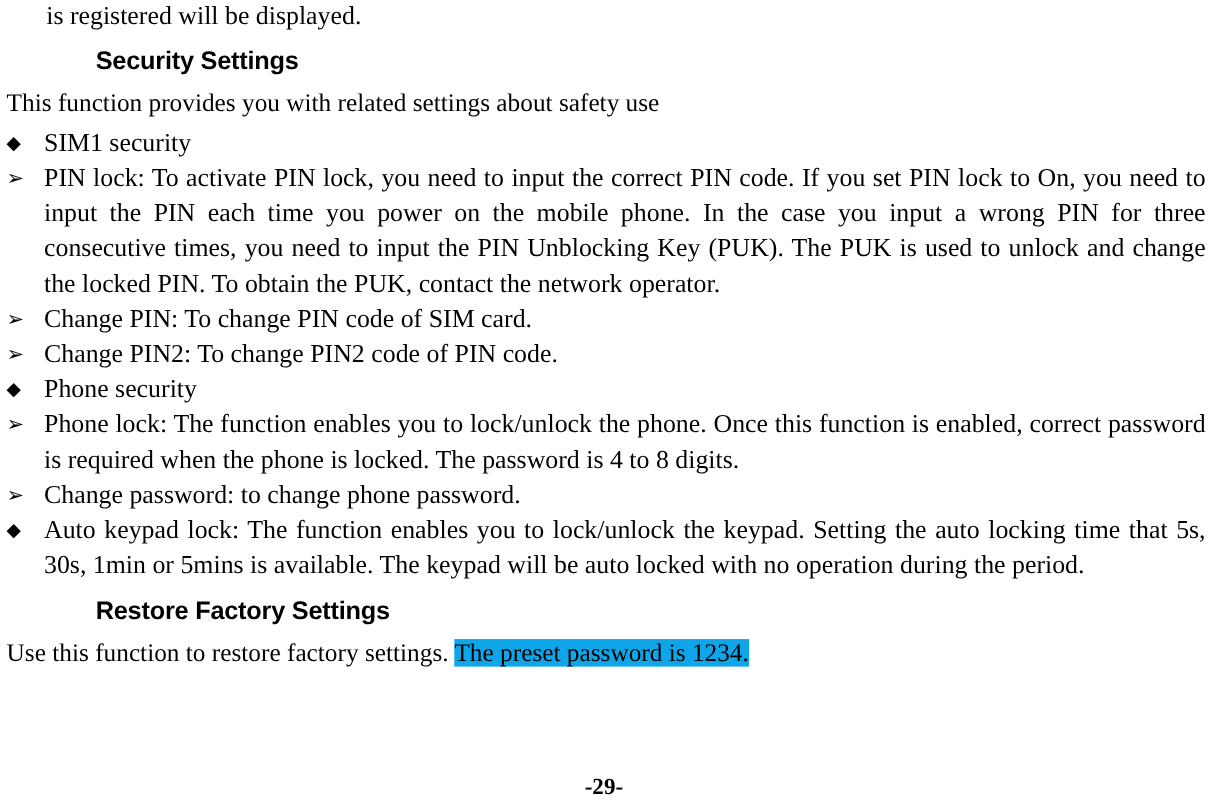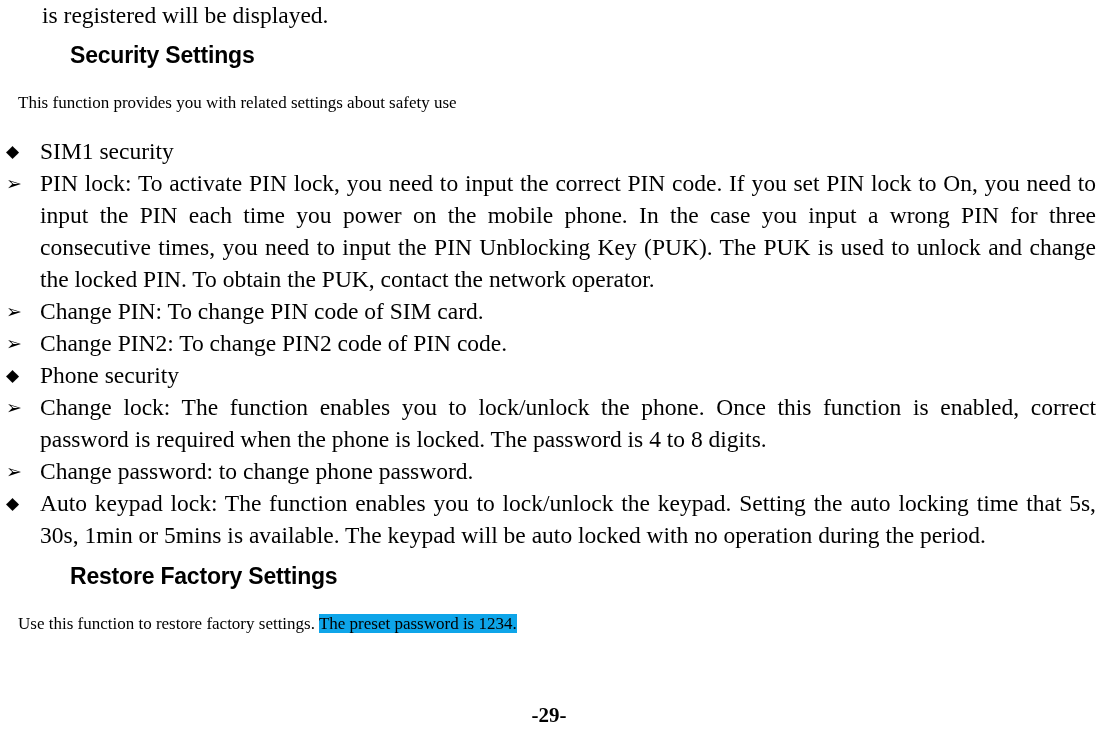--- a/index.html
+++ b/index.html
@@ -23,30 +23,30 @@
     box-sizing: border-box;
     padding: 0 2px 0 2px;
   }
 
   
   .heading {
     font-family: "Liberation Sans", "DejaVu Sans", sans-serif;
     font-weight: bold;
     font-size: 23px;
     line-height: 32px;
-    margin: 9px 0 7px 68px;
+    margin: 9px 0 7px 85px;
     letter-spacing: -0.2px;
   }
 
   
   .para {
-    font-size: 17px;
+    font-size: 23px;
     line-height: 32px;
     text-align: justify;
-    margin: 16px;
+    margin: 4px;
     padding: 0;
   }
   .para.no-justify { text-align: left; }
 
   
   .continuation {
     font-size: 23.5px;
     line-height: 30px;
     margin: 0 0 0 40px;
     text-align: left;
@@ -123,21 +123,21 @@
     <span class="lbl">Change PIN2:</span><span> To change PIN2 code of PIN code.</span>
   </div>
 
   <div class="item">
     <span class="bullet bullet-diamond">◆</span>
     <span class="lbl">Phone security</span><span></span>
   </div>
 
   <div class="item">
     <span class="bullet bullet-arrow">➢</span>
-    <span class="lbl">Change lock:</span><span> The function enables you to lock/unlock the phone. Once this function is enabled, correct password is required when the phone is locked. The password is 4 to 8 digits.</span>
+    <span class="lbl">Phone lock:</span><span> The function enables you to lock/unlock the phone. Once this function is enabled, correct password is required when the phone is locked. The password is 4 to 8 digits.</span>
   </div>
 
   <div class="item">
     <span class="bullet bullet-arrow">➢</span>
     <span class="lbl">Change password:</span><span> to change phone password.</span>
   </div>
 
   <div class="item">
     <span class="bullet bullet-diamond">◆</span>
     <span class="lbl">Auto keypad lock:</span><span> The function enables you to lock/unlock the keypad. Setting the auto locking time that 5s, 30s, 1min or 5mins is available. The keypad will be auto locked with no operation during the period.</span>

